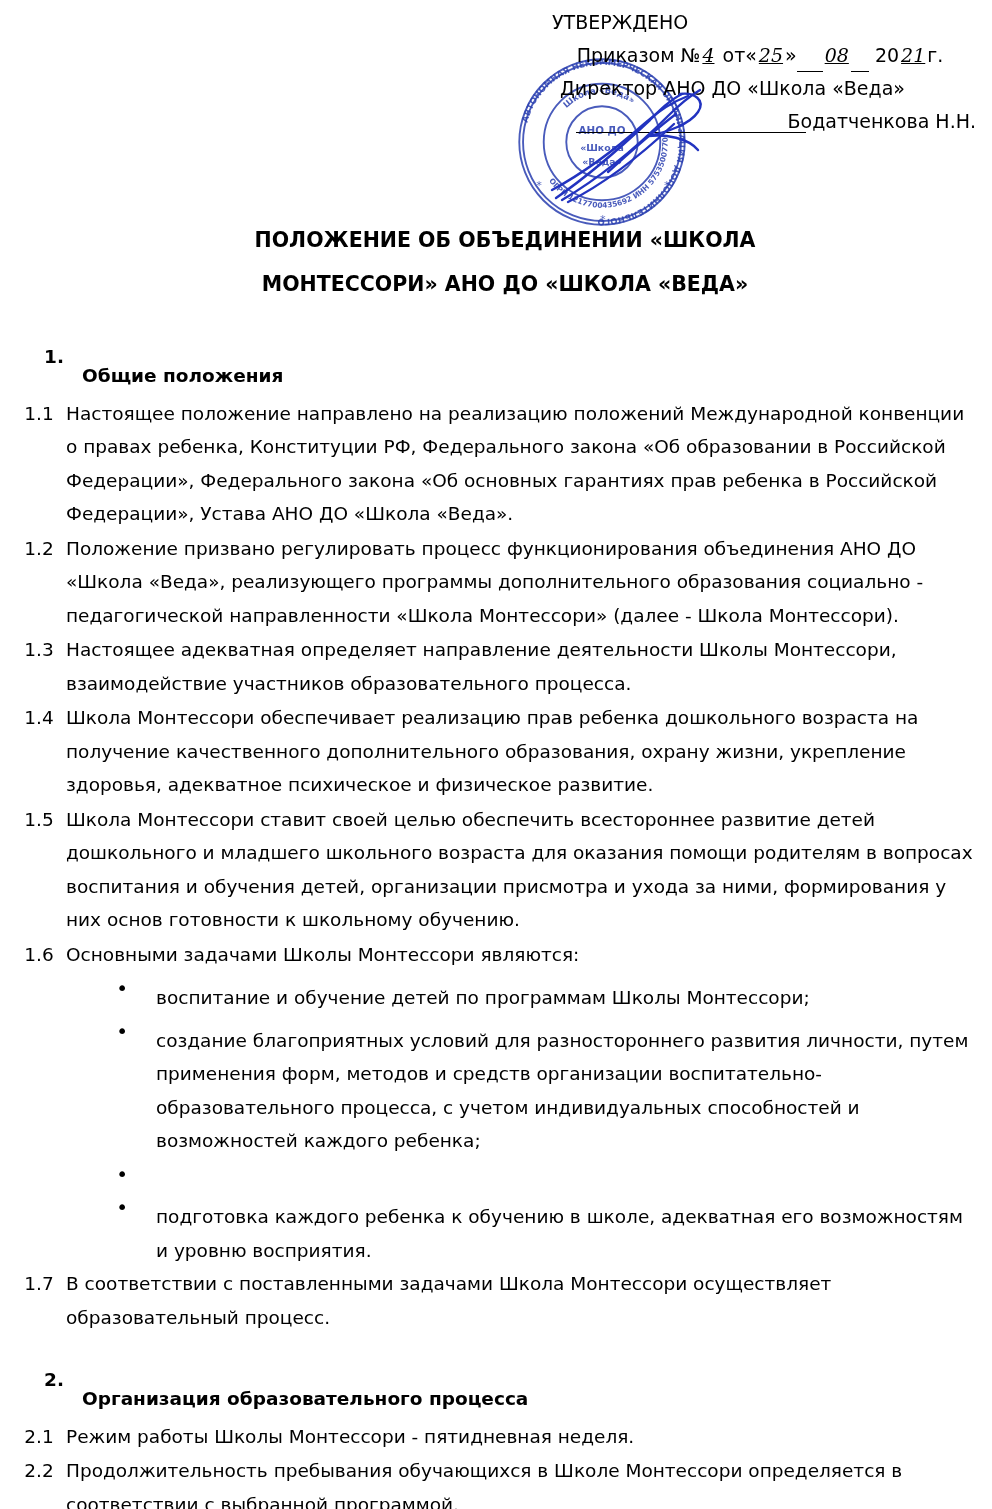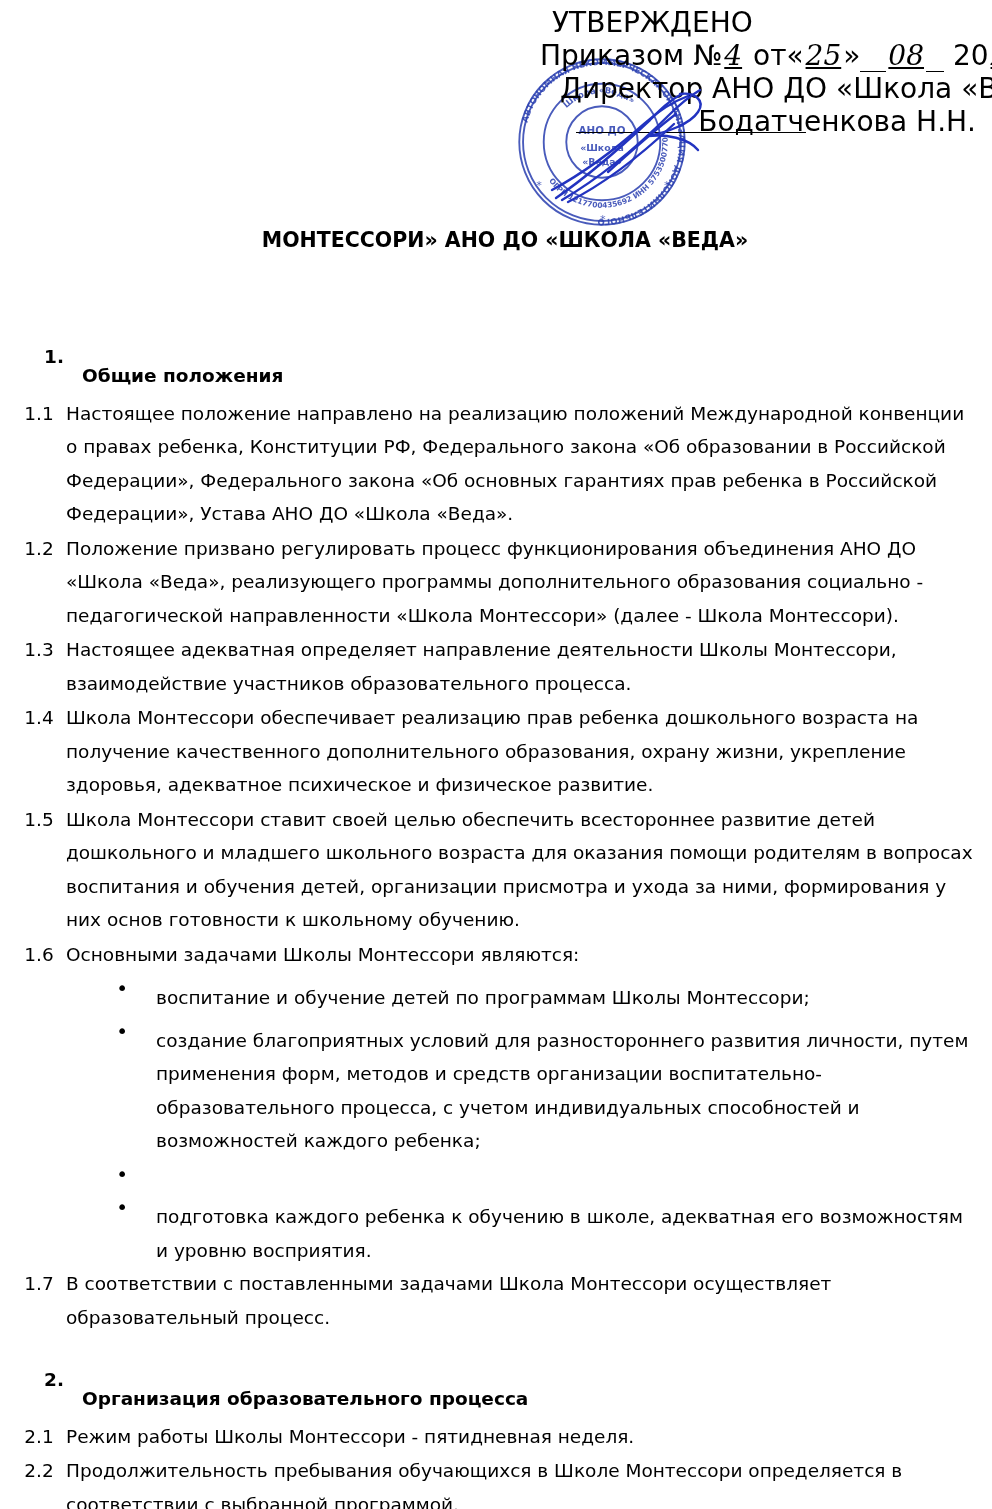--- a/index.html
+++ b/index.html
@@ -23,21 +23,21 @@
     padding: 0;
     box-sizing: border-box;
   }
 
   
   .approval {
     position: absolute;
     top: 6px;
     left: 540px;
     width: 440px;
-    font-size: 28px;
+    font-size: 19px;
     line-height: 33px;
     text-align: left;
     z-index: 3;
   }
   .approval .line {
     white-space: nowrap;
   }
   .approval .l1 { text-align: left; padding-left: 12px; }
   .approval .l2 { text-align: center; }
   .approval .l3 { text-align: left; padding-left: 20px; }
@@ -217,20 +217,21 @@
       <path d="M8,118 C40,96 70,70 102,40 C112,30 122,20 134,14"></path>
       <path d="M14,120 C48,100 84,72 120,36 C130,26 142,16 152,10"></path>
       <path d="M20,122 C56,104 92,76 126,44"></path>
       <path d="M4,110 C30,96 62,74 96,44 C108,33 124,22 140,16"></path>
       <path d="M132,14 C146,12 158,20 150,32 C142,44 120,52 100,56 C118,54 140,58 150,70"></path>
       <path d="M60,92 C80,74 104,52 128,34"></path>
     </g>
   </svg>
 
   <div class="doc-title">
+    <div>ПОЛОЖЕНИЕ ОБ ОБЪЕДИНЕНИИ «ШКОЛА</div>
     <div>МОНТЕССОРИ» АНО ДО «ШКОЛА «ВЕДА»</div>
   </div>
 
   <div class="content">
 
     <div class="section-head">
       <div class="num">1.</div>
       <div class="txt">Общие положения</div>
     </div>
 

